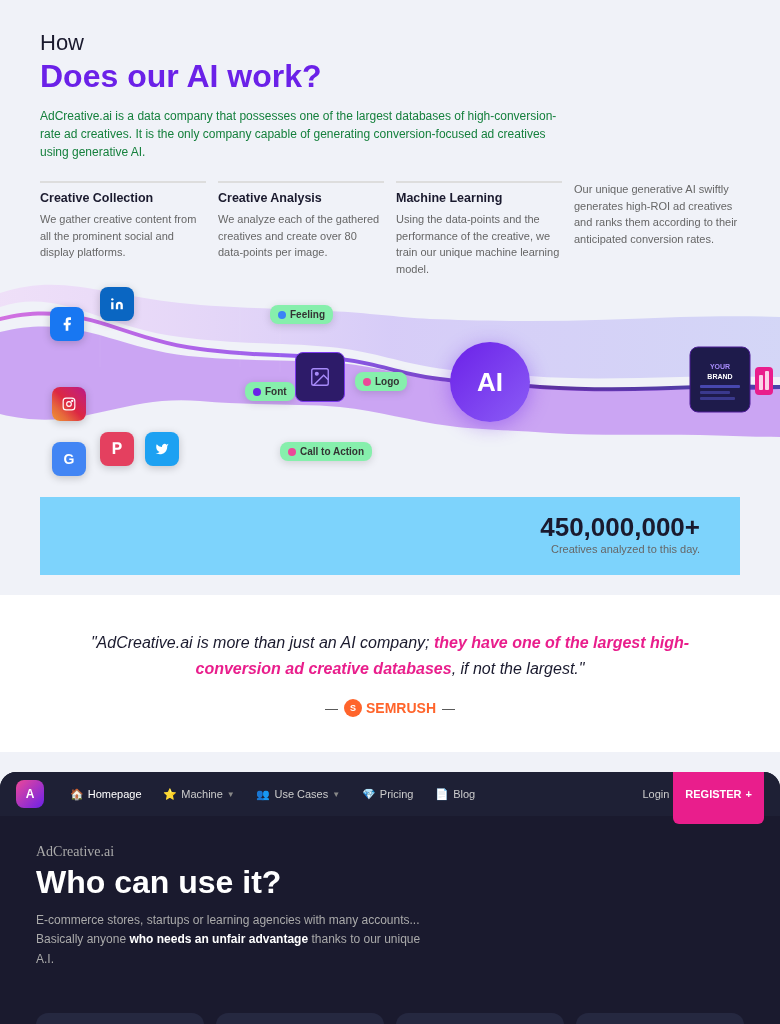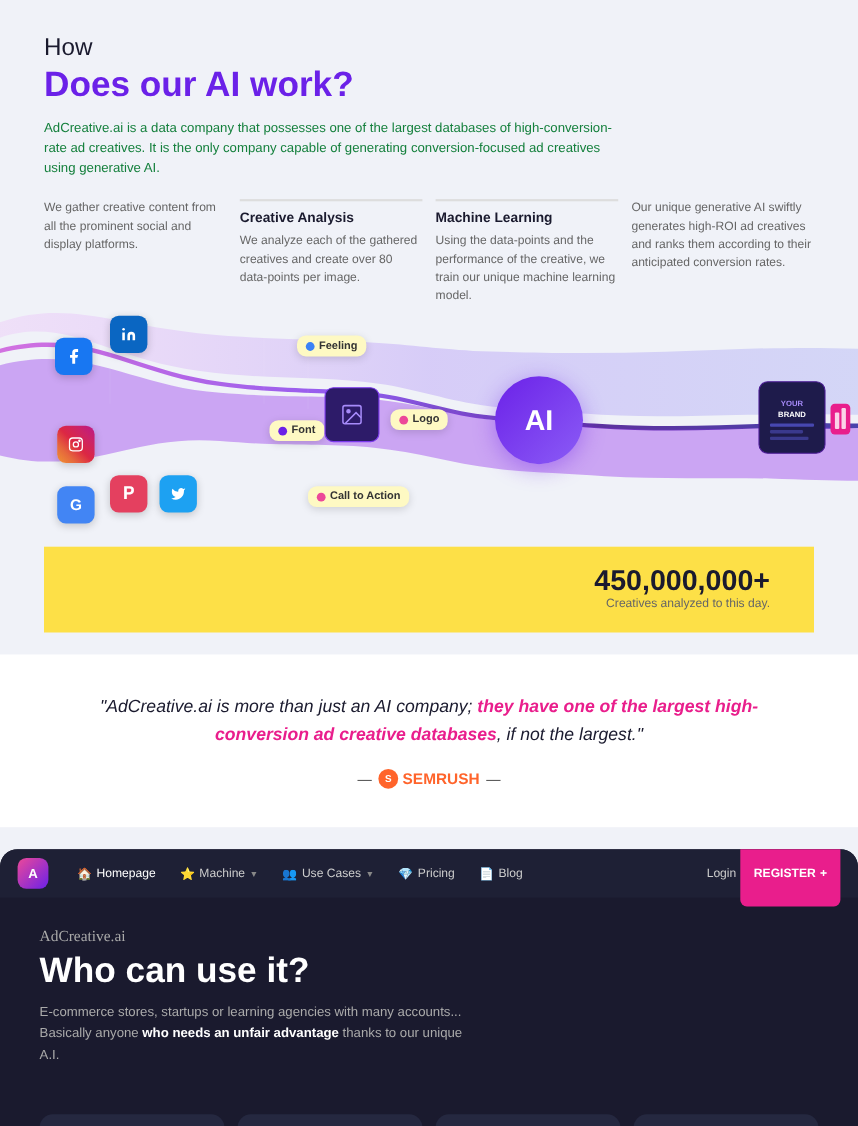--- a/index.html
+++ b/index.html
@@ -70,21 +70,21 @@
 
     
     .funnel-svg {
       width: 100%;
       height: 220px;
     }
 
     
     .float-elem {
       position: absolute;
-      background: #fef9c3;
+      background: #86efac;
       border-radius: 8px;
       padding: 4px 8px;
       font-size: 10px;
       font-weight: 600;
       color: #333;
       box-shadow: 0 2px 8px rgba(0,0,0,0.15);
       display: flex;
       align-items: center;
       gap: 4px;
       white-space: nowrap;
@@ -123,21 +123,21 @@
       align-items: center;
       justify-content: center;
       color: white;
       font-size: 26px;
       font-weight: 700;
       box-shadow: 0 4px 20px rgba(107,33,232,0.4);
     }
 
     
     .stats-area {
-      background: #fde047;
+      background: #7dd3fc;
       padding: 15px 40px 20px;
       text-align: right;
     }
     .stats-number {
       font-size: 26px;
       font-weight: 800;
       color: #1a1a2e;
     }
     .stats-label {
       font-size: 11px;
@@ -309,20 +309,21 @@
 </head>
 <body>
 
 <div class="section-how">
   <div class="how-subtitle">How</div>
   <div class="how-title">Does our AI work?</div>
   <div class="how-desc">AdCreative.ai is a data company that possesses one of the largest databases of high-conversion-rate ad creatives. It is the only company capable of generating conversion-focused ad creatives using generative AI.</div>
 
   <div class="steps-row">
     <div class="step-col">
+      <div class="step-title">Creative Collection</div>
       <div class="step-desc">We gather creative content from all the prominent social and display platforms.</div>
     </div>
     <div class="step-col">
       <div class="step-title">Creative Analysis</div>
       <div class="step-desc">We analyze each of the gathered creatives and create over 80 data-points per image.</div>
     </div>
     <div class="step-col">
       <div class="step-title">Machine Learning</div>
       <div class="step-desc">Using the data-points and the performance of the creative, we train our unique machine learning model.</div>
     </div>

